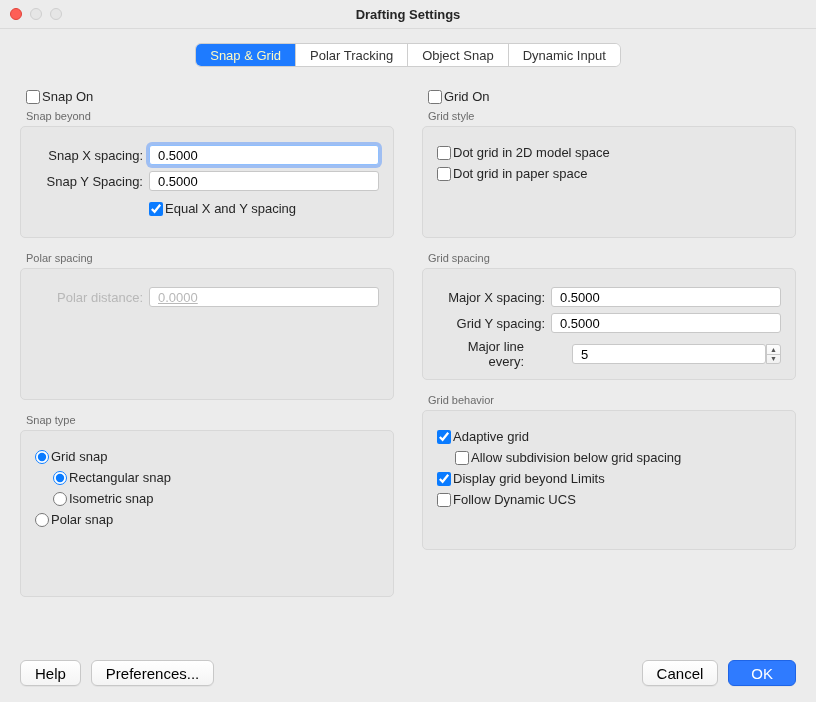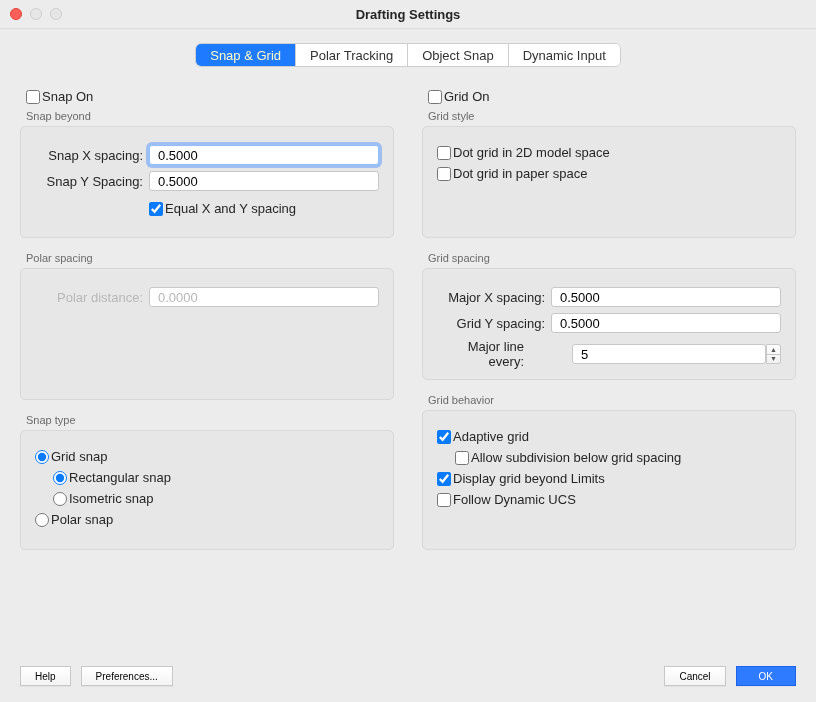--- a/index.html
+++ b/index.html
@@ -152,26 +152,26 @@
     flex: 1; display:flex; align-items:center; justify-content:center;
     font-size: 7px; line-height: 7px; color:#555;
   }
   .stepper-btns div:first-child { border-bottom: 1px solid var(--border-field); }
   .footer {
     position: absolute;
     left: 20px; right: 20px; bottom: 16px;
     display: flex; align-items: center;
   }
   .btn {
-    height: 20px;
+    height: 26px;
     padding: 0 14px;
     border: 1px solid #C8C8C8;
-    border-radius: 0;
+    border-radius: 6px;
     background: linear-gradient(#FFFFFF,#F4F4F4);
-    font-size: 10px;
+    font-size: 15px;
     font-family: inherit;
     display: inline-flex; align-items: center; justify-content: center;
     cursor: default;
     box-shadow: 0 1px 0 rgba(0,0,0,0.04);
   }
   .btn.primary {
     background: var(--accent-primary-btn);
     border-color: #1E64E6;
     color: #fff;
     padding: 0 22px;
@@ -224,26 +224,26 @@
             <input type="checkbox" checked="" style="">
             <span>Equal X and Y spacing</span>
           </div>
         </div>
       </div>
 
       <div class="group-label" style="margin-top:14px;">Polar spacing</div>
       <div class="panel" style="height:132px;">
         <div class="row">
           <div class="field-label disabled-text">Polar distance:</div>
-          <input type="text" disabled="" class="disabled-text" style="color: rgb(184, 184, 184);" value="0.0000">
+          <input type="text" disabled="" class="disabled-text" style="color: rgb(184, 184, 184); text-decoration: underline;" value="0.0000">
         </div>
       </div>
 
       <div class="group-label" style="margin-top:14px;">Snap type</div>
-      <div class="panel" style="height:120px;">
+      <div class="panel" style="height:167px;">
         <div class="row chk">
           <input type="radio" name="snaptype" checked="" style="">
           <span>Grid snap</span>
         </div>
         <div class="row chk indent-1">
           <input type="radio" name="snapsub" checked="" style="">
           <span>Rectangular snap</span>
         </div>
         <div class="row chk indent-1">
           <input type="radio" name="snapsub" style="">

